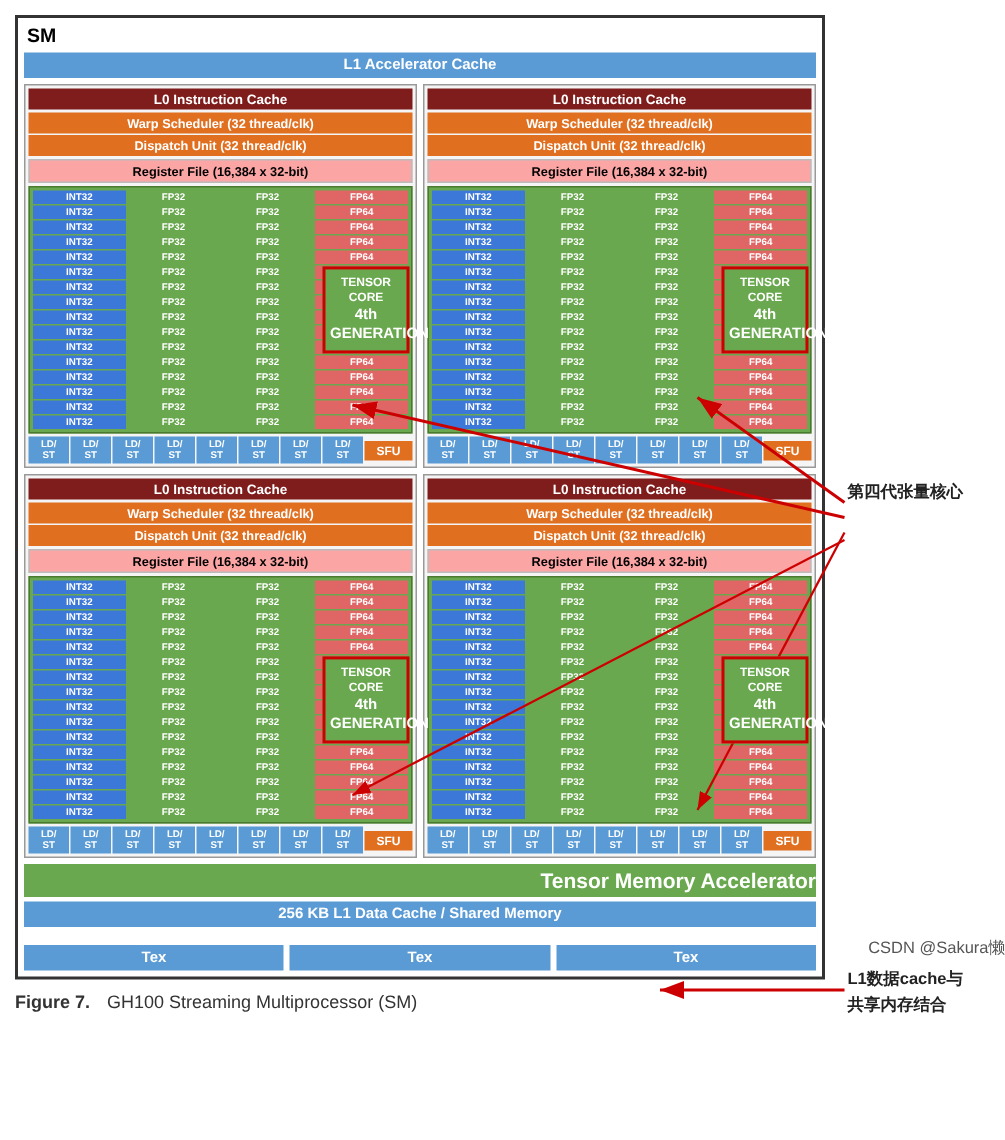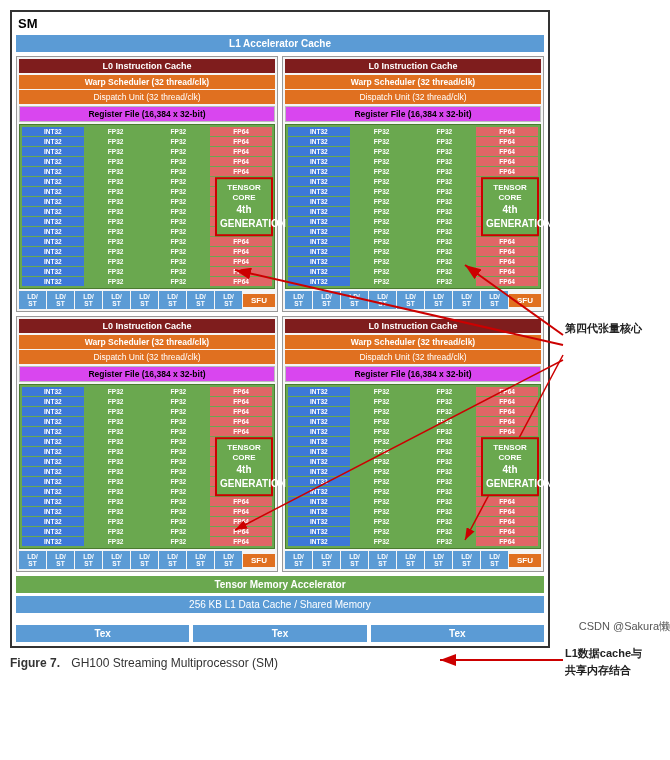--- a/index.html
+++ b/index.html
@@ -62,26 +62,26 @@
       font-size: 8.5px;
       font-weight: bold;
       padding: 2px 16px;
       margin-bottom: 1px;
     }
     .dispatch-unit {
       background: #e07020;
       color: #fff;
       text-align: center;
       font-size: 8.5px;
-      font-weight: normal;
+      font-weight: bold;
       padding: 2px 0;
       margin-bottom: 2px;
     }
     .register-file {
-      background: #d946ef;
+      background: #fca5a5;
       text-align: center;
       font-size: 8.5px;
       font-weight: bold;
       padding: 2px 0;
       margin-bottom: 2px;
       border: 1px solid #bbb;
     }
     .core-grid {
       flex: 1;
       display: grid;
@@ -138,32 +138,32 @@
       color: #fff;
       font-size: 8px;
       text-align: center;
       padding: 2px 8px;
       font-weight: bold;
       min-width: 22px;
     }
     .tma-bar {
       background: #6aa84f;
       color: #fff;
-      text-align: center;
-      font-size: 10px;
+      text-align: right;
+      font-size: 14px;
       font-weight: bold;
       padding: 3px 0;
       margin-bottom: 3px;
     }
     .data-cache-bar {
       background: #5b9bd5;
       color: #fff;
       text-align: center;
       font-size: 10px;
-      font-weight: normal;
+      font-weight: bold;
       padding: 3px 0;
       margin-bottom: 3px;
     }
     .tex-row {
       display: flex;
       gap: 4px;
       margin-top: 12px;
     }
     .tex-cell {
       flex: 1;

